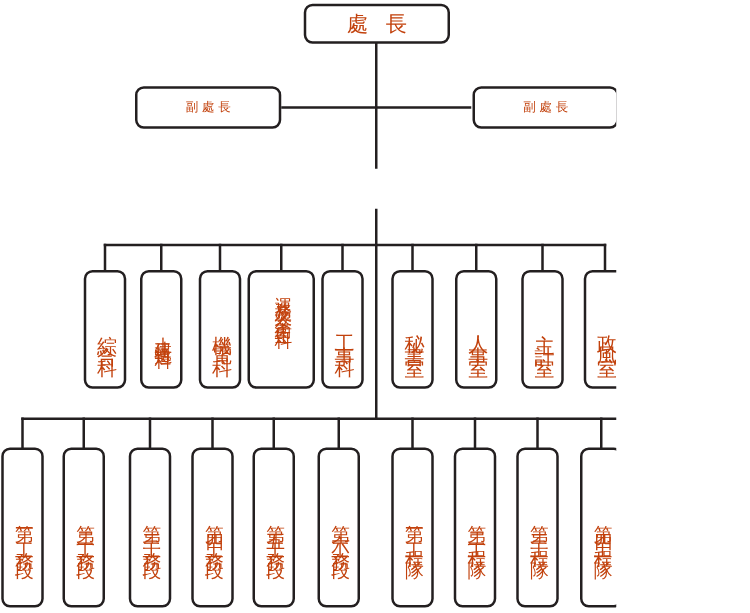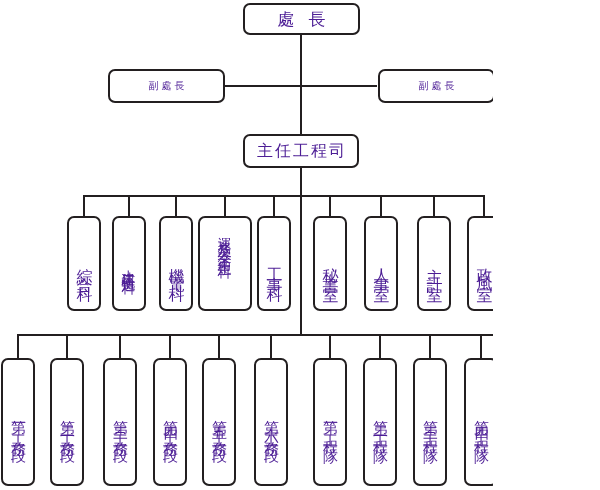--- a/index.html
+++ b/index.html
@@ -1,18 +1,18 @@
 <!DOCTYPE html>
 <html><head>
 <meta charset="utf-8">
 <style>
   html,body{margin:0;padding:0;background:#ffffff;}
   .stage{
     position:relative;width:493px;height:490px;background:#ffffff;
-    font-family:Liberation Sans, sans-serif;color:#4c1d95;
+    font-family:Liberation Serif, serif;color:#c2410c;
     overflow:hidden;
   }
   .box{
     position:absolute;box-sizing:border-box;background:#ffffff;
     border:2px solid #231f20;border-radius:7px;
     display:flex;align-items:center;justify-content:center;
   }
   .line{position:absolute;background:#231f20;}
   .h .label{white-space:nowrap;}
   .v .label{writing-mode:vertical-rl;text-orientation:upright;}
@@ -63,23 +63,20 @@
     <span class="label">處長</span>
   </div>
 
   <div class="box h t-dep" style="left:108px;top:69px;width:117px;height:34px;">
     <span class="label">副處長</span>
   </div>
   <div class="box h t-dep" style="left:378px;top:69px;width:117px;height:34px;">
     <span class="label">副處長</span>
   </div>
 
-  <div class="box h t-chief" style="left:243px;top:134px;width:116px;height:34px;">
-    <span class="label">主任工程司</span>
-  </div>
 
   <div class="box v t3" style="left:67px;top:216px;width:34px;height:95px;">
     <span class="label">綜合科</span>
   </div>
   <div class="box v t5s" style="left:112px;top:216px;width:34px;height:95px;">
     <span class="label">土建軌道科</span>
   </div>
   <div class="box v t3" style="left:159px;top:216px;width:34px;height:95px;">
     <span class="label">機電科</span>
   </div>

